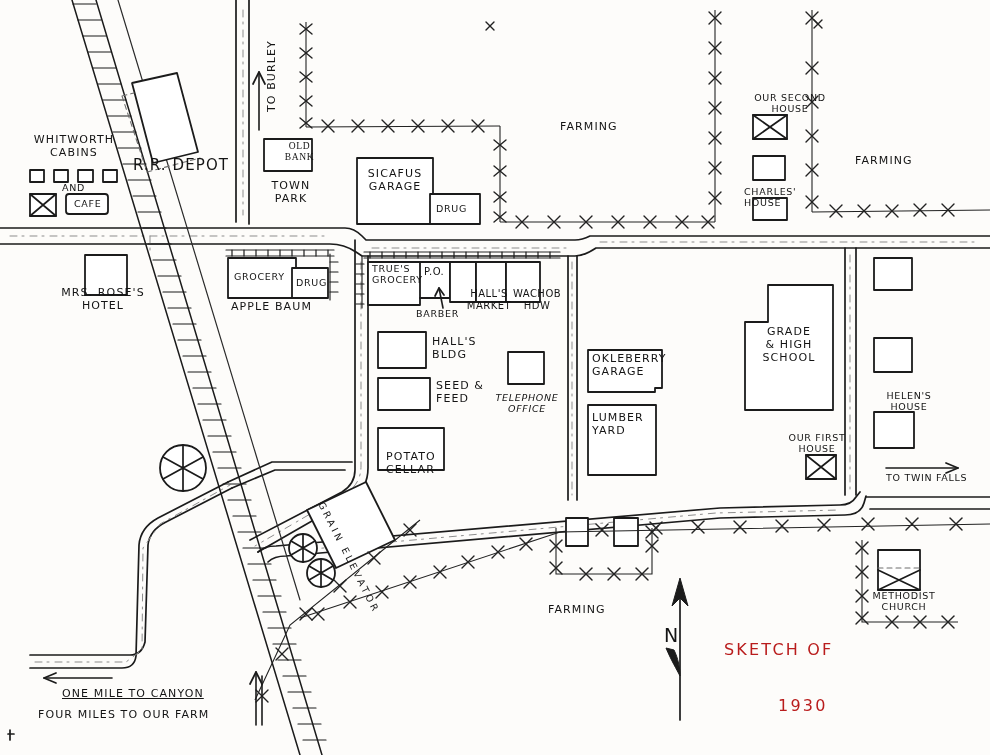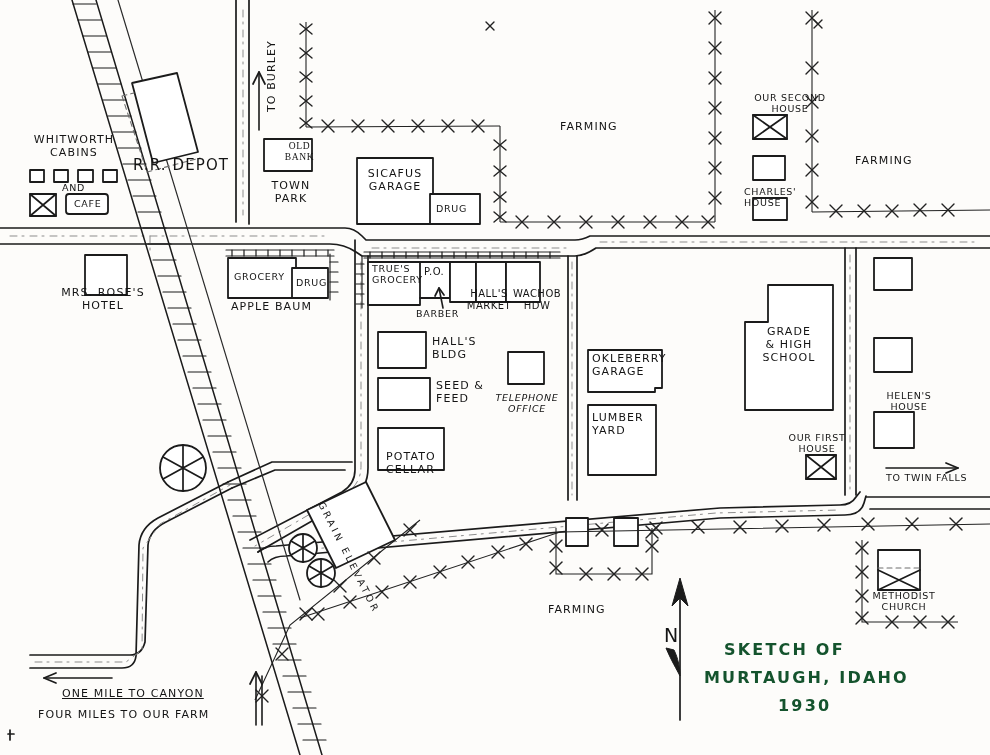--- a/index.html
+++ b/index.html
@@ -104,25 +104,24 @@
     transform-origin: left top;
     pointer-events: none;
   }
   .lbl.c { text-align: center; }
   .sm  { font-size: 9.5px; letter-spacing: 0.7px; }
   .xs  { font-size: 10px; letter-spacing: 0.5px; }
   .md  { font-size: 15px; }
   .lg  { font-size: 16px; letter-spacing: 2.2px; }
   .title-blk {
     position: absolute;
-    color: #14532d;
+    color: #b91c1c;
     font-family: "DejaVu Sans", sans-serif;
     text-align: center;
     white-space: pre;
-    font-weight: bold;
   }
 </style>
 </head>
 <body>
 
 <div id="map-root">
 
   <svg id="map-svg" viewBox="0 0 990 755">
 
     <g>
@@ -663,16 +662,15 @@
   <div class="lbl" style="left:560px; top:121px;">FARMING</div>
   <div class="lbl" style="left:855px; top:155px;">FARMING</div>
   <div class="lbl" style="left:548px; top:604px;">FARMING</div>
 
   <div class="lbl" style="left:62px; top:688px;text-decoration:underline;">ONE MILE TO CANYON</div>
   <div class="lbl" style="left:38px; top:709px;">FOUR MILES TO OUR FARM</div>
 
   <div class="lbl md" style="left:664px; top:624px; font-size:19px; letter-spacing:0;">N</div>
 
   <div class="title-blk lg" style="left:724px; top:640px;">SKETCH OF</div>
-  <div class="title-blk lg" style="left:704px; top:668px;">MURTAUGH, IDAHO</div>
   <div class="title-blk lg" style="left:778px; top:696px;">1930</div>
 
 </div>
 
 </body></html>

